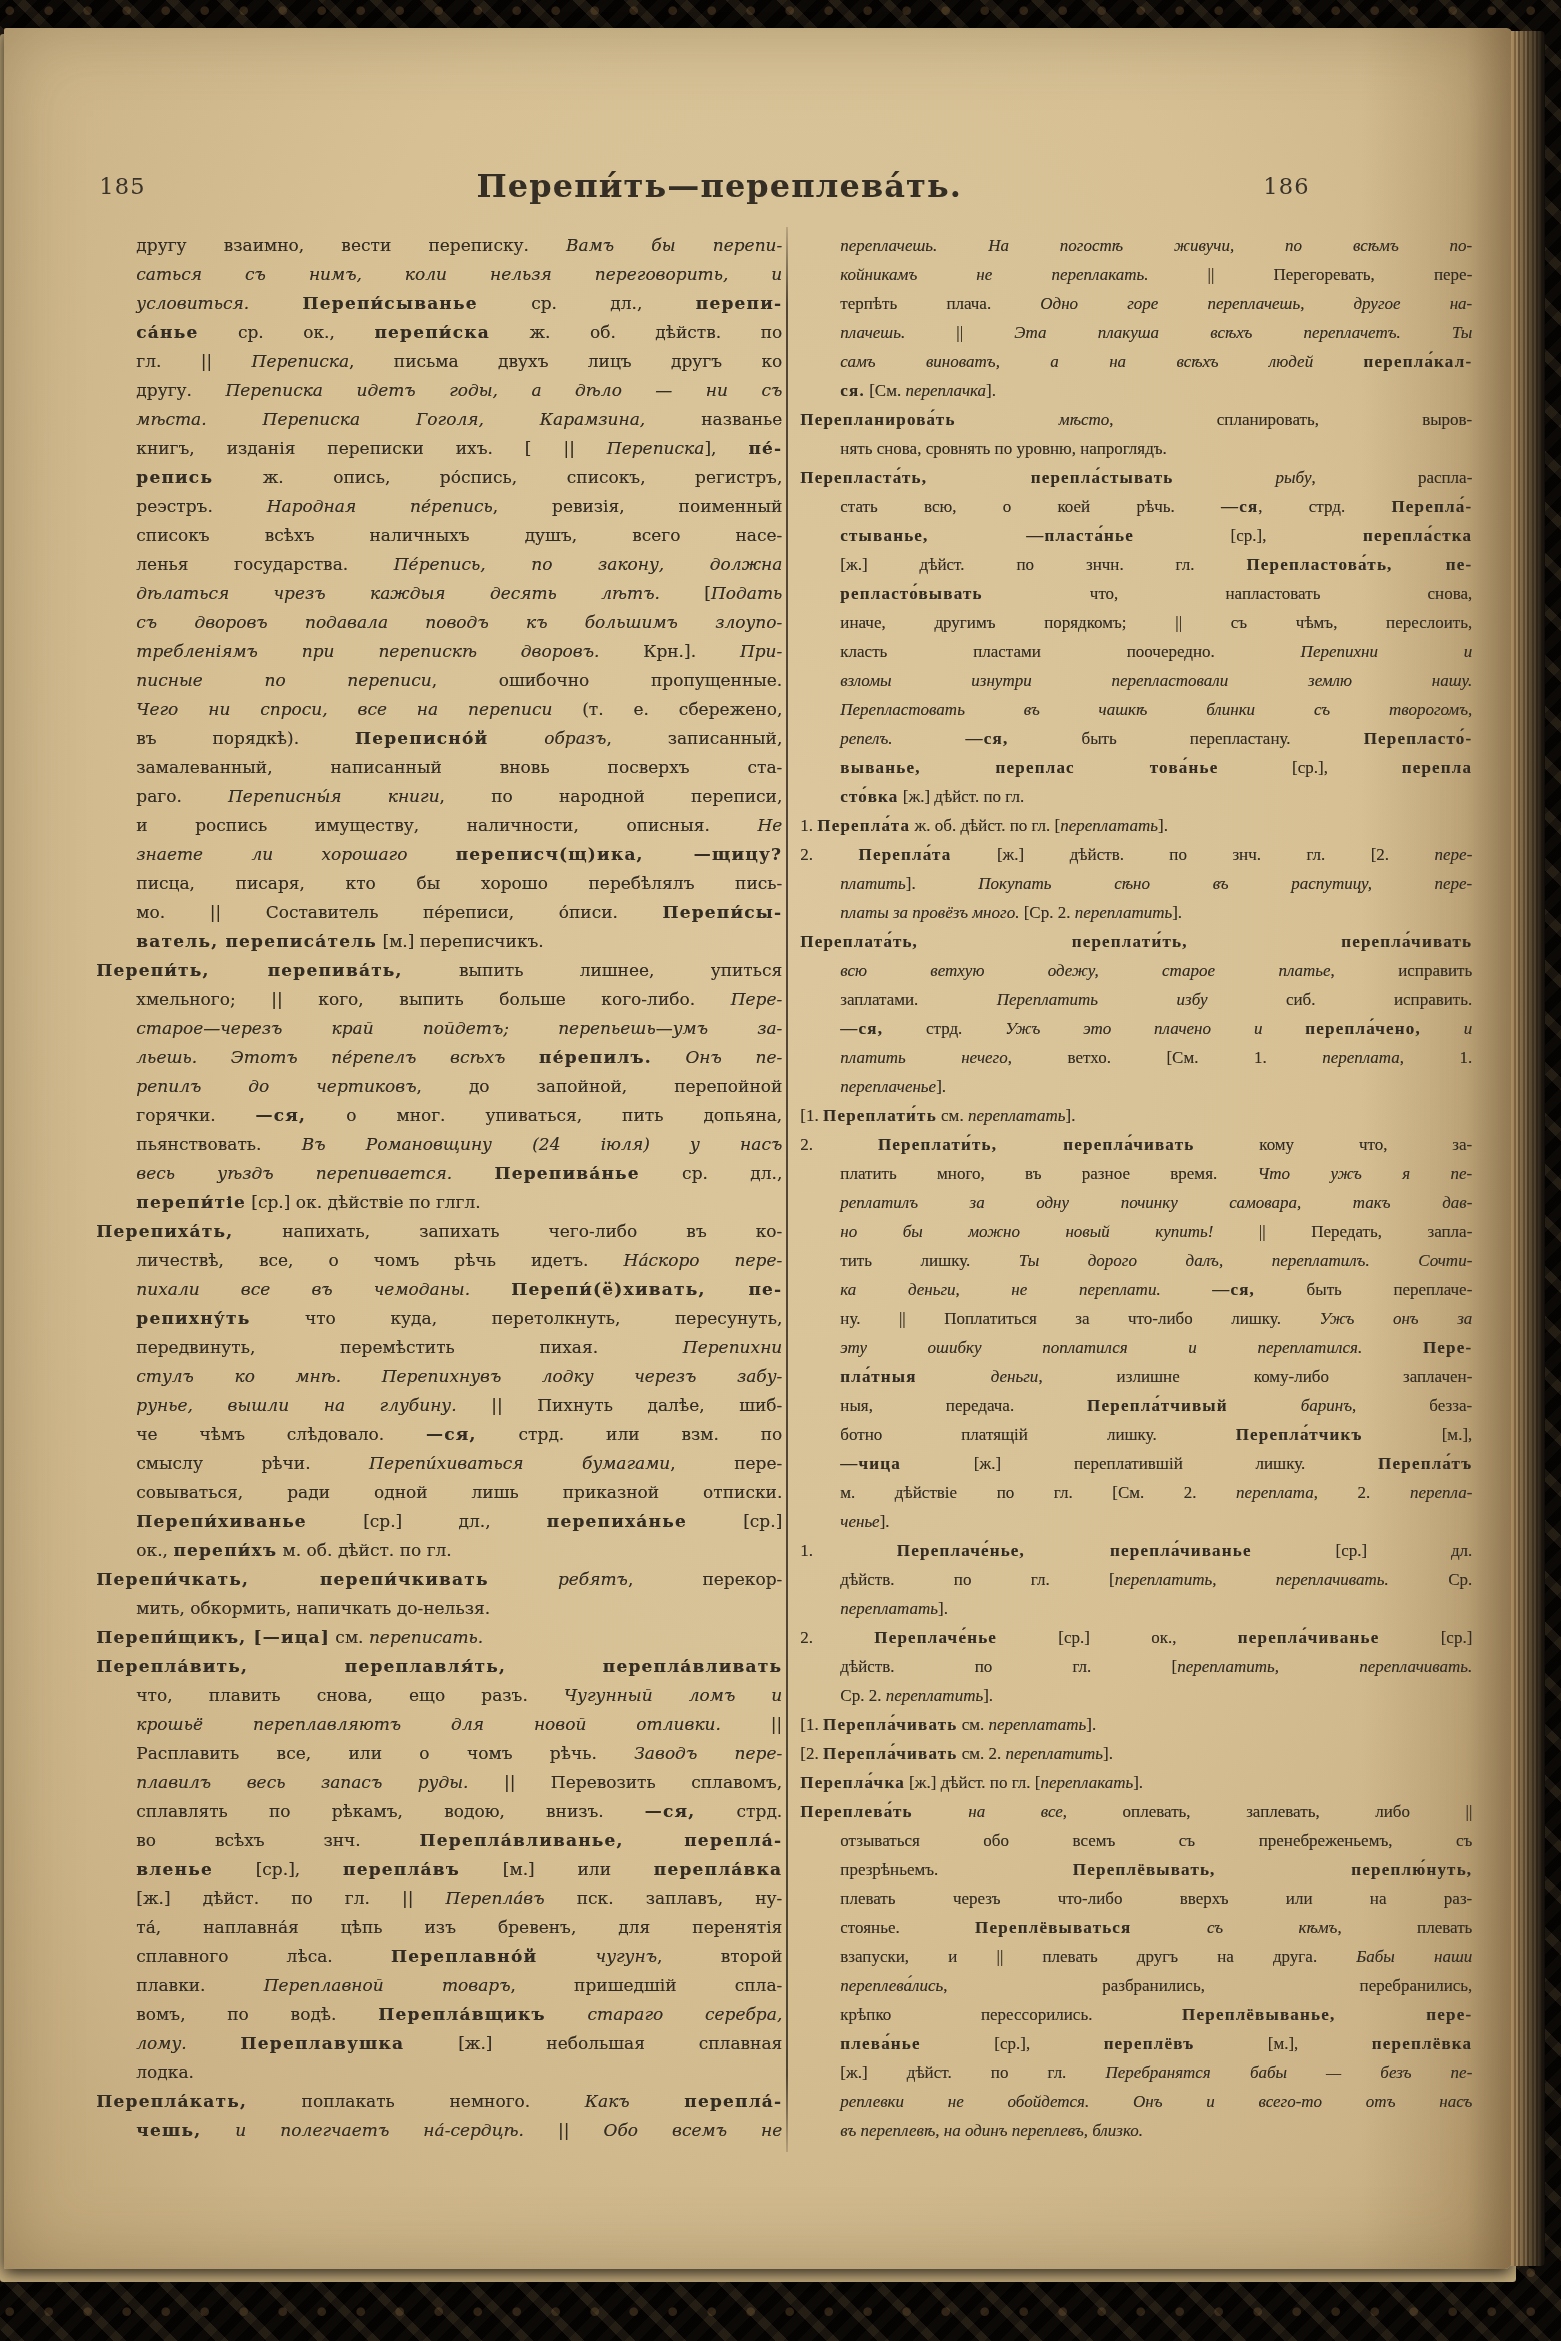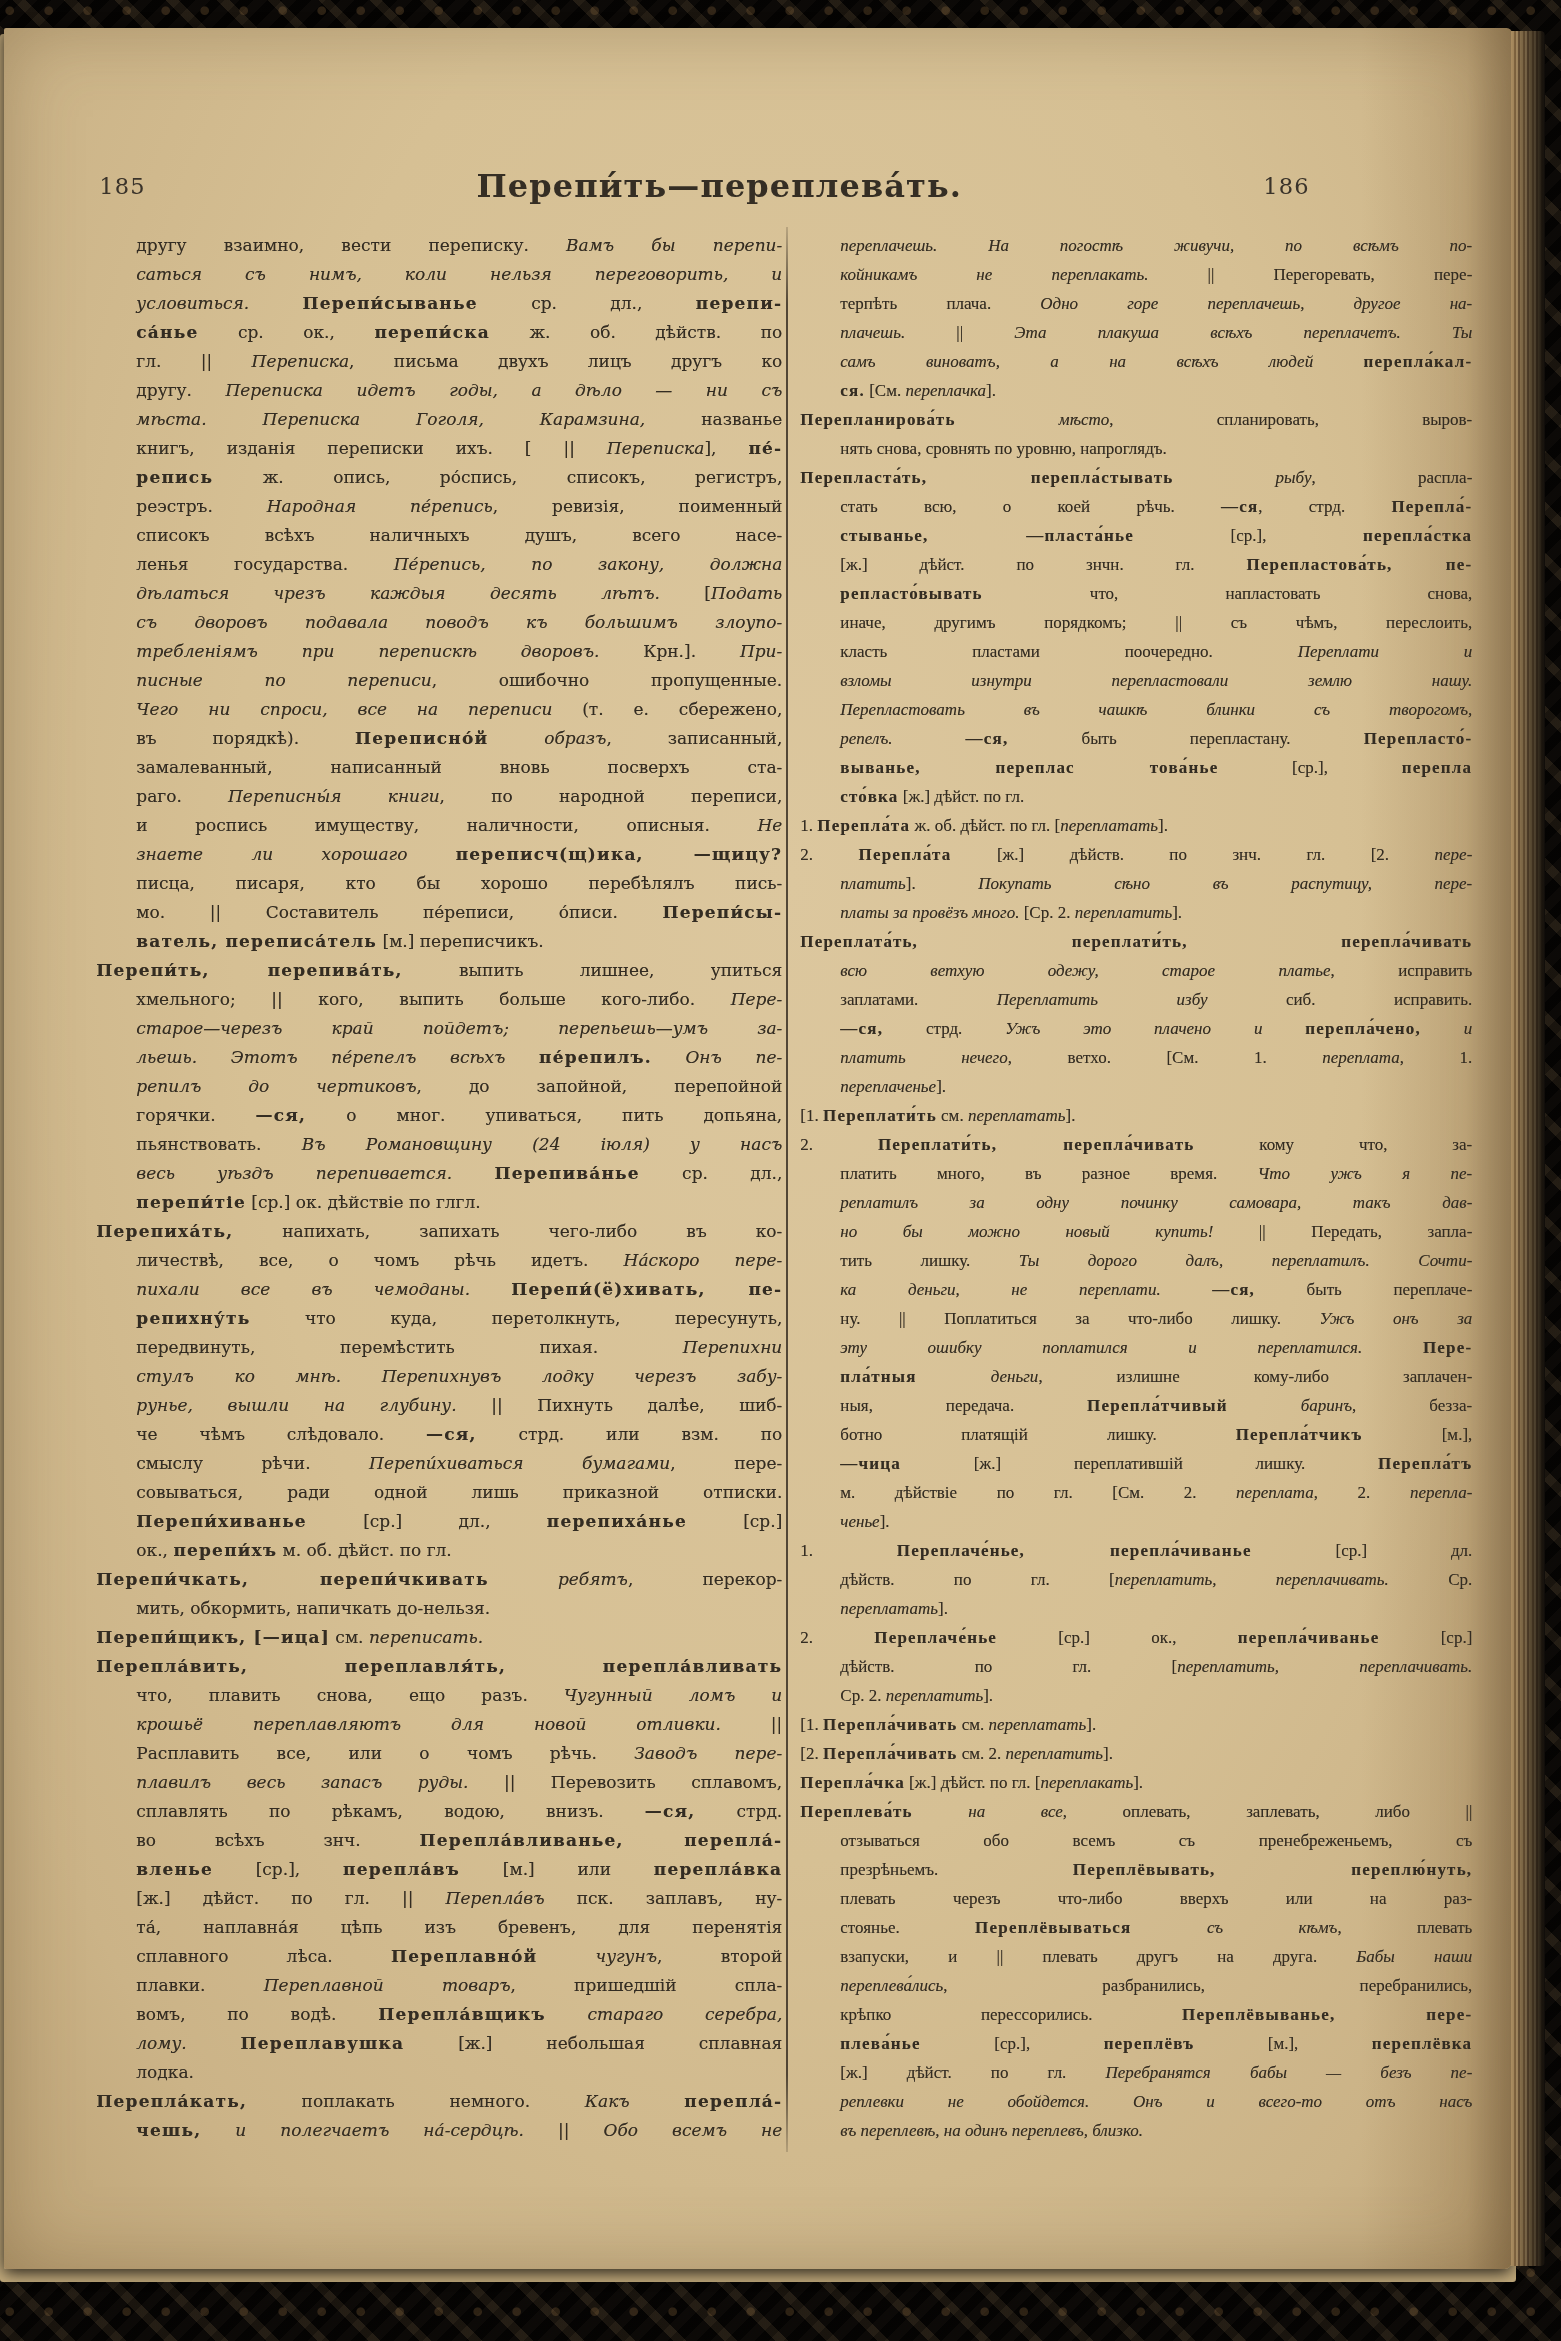--- a/index.html
+++ b/index.html
@@ -152,21 +152,21 @@
         <div class="line"><i>самъ виноватъ, а на всѣхъ людей</i> <b>перепла́кал-</b></div>
         <div class="line short"><b>ся.</b> [См. <i>переплачка</i>].</div>
         <div class="line entry"><b>Перепланирова́ть</b> <i>мѣсто</i>, спланировать, выров-</div>
         <div class="line short">нять снова, сровнять по уровню, напроглядъ.</div>
         <div class="line entry"><b>Перепласта́ть, перепла́стывать</b> <i>рыбу</i>, распла-</div>
         <div class="line">стать всю, о коей рѣчь. <b>—ся</b>, стрд. <b>Перепла́-</b></div>
         <div class="line"><b>стыванье, —пласта́нье</b> [ср.], <b>перепла́стка</b></div>
         <div class="line">[ж.] дѣйст. по знчн. гл. <b>Перепластова́ть, пе-</b></div>
         <div class="line"><b>репласто́вывать</b> что, напластовать снова,</div>
         <div class="line">иначе, другимъ порядкомъ; || съ чѣмъ, переслоить,</div>
-        <div class="line">класть пластами поочередно. <i>Переплати и</i></div>
+        <div class="line">класть пластами поочередно. <i>Перепихни и</i></div>
         <div class="line"><i>взломы изнутри перепластовали землю нашу.</i></div>
         <div class="line"><i>Перепластовать въ чашкѣ блинки съ творогомъ,</i></div>
         <div class="line"><i>репелъ.</i> <b>—ся,</b> быть перепластану. <b>Перепласто́-</b></div>
         <div class="line"><b>выванье, переплас това́нье</b> [ср.], <b>перепла</b></div>
         <div class="line short"><b>сто́вка</b> [ж.] дѣйст. по гл.</div>
         <div class="line entry short">1. <b>Перепла́та</b> ж. об. дѣйст. по гл. [<i>переплатать</i>].</div>
         <div class="line entry">2. <b>Перепла́та</b> [ж.] дѣйств. по знч. гл. [2. <i>пере-</i></div>
         <div class="line"><i>платить</i>]. <i>Покупать сѣно въ распутицу, пере-</i></div>
         <div class="line short"><i>платы за провёзъ много.</i> [Ср. 2. <i>переплатить</i>].</div>
         <div class="line entry"><b>Переплата́ть, переплати́ть, перепла́чивать</b></div>

